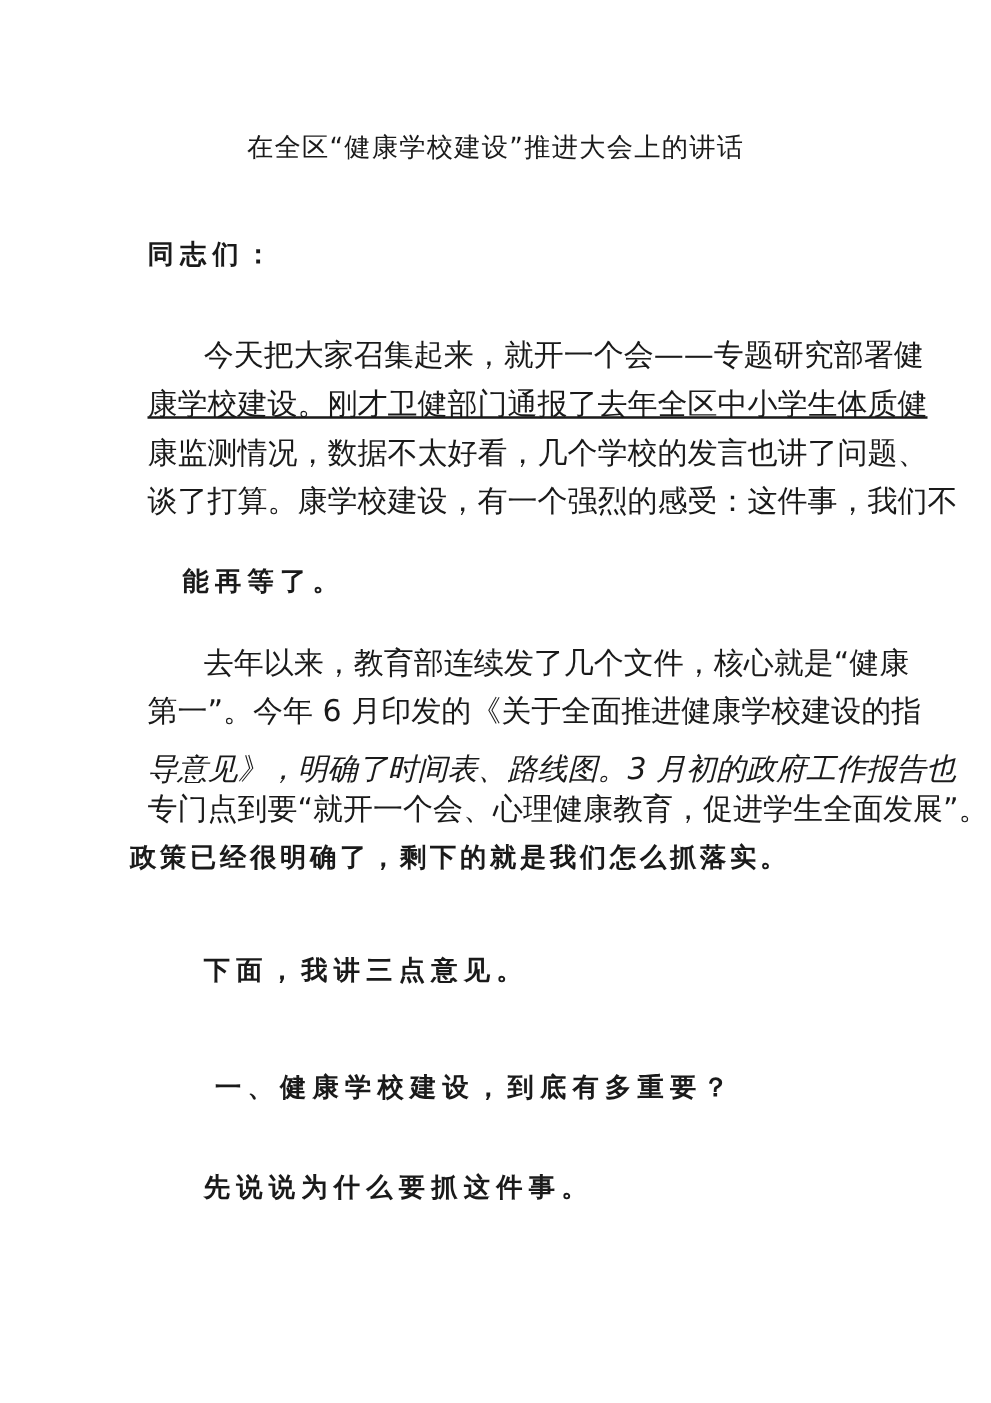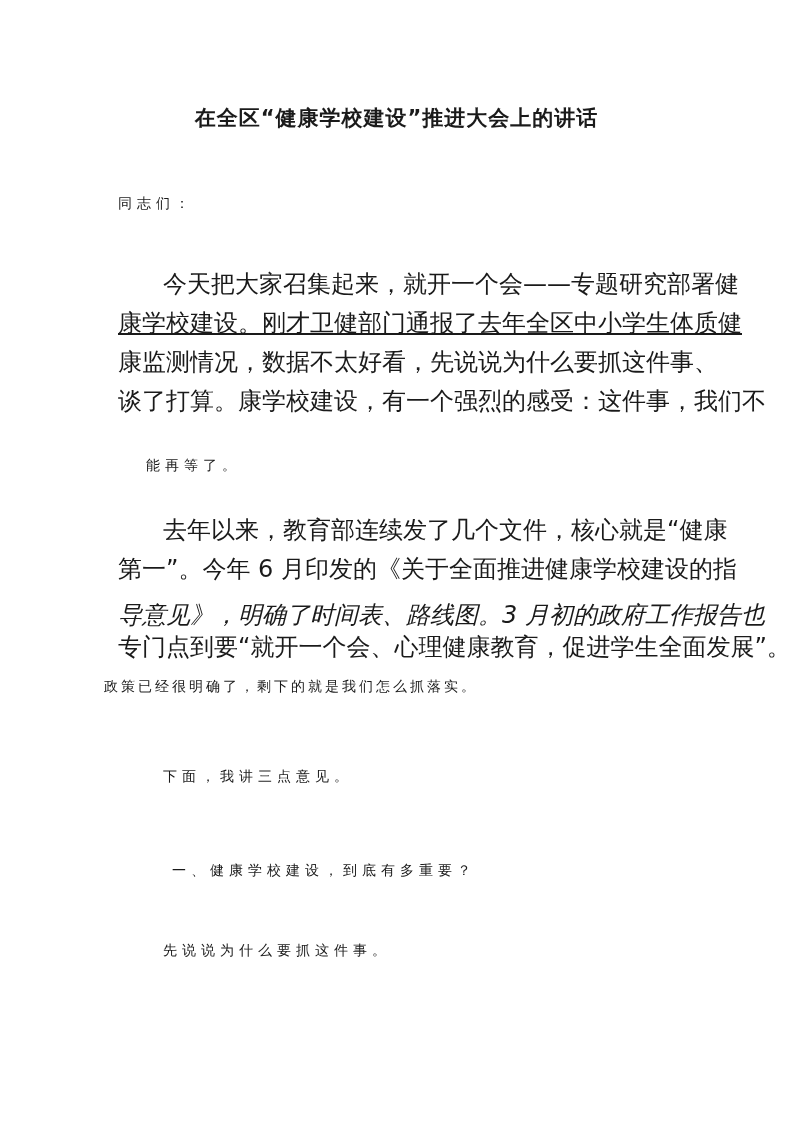--- a/index.html
+++ b/index.html
@@ -1,35 +1,35 @@
 <!DOCTYPE html>
 <html><head>
 <meta charset="utf-8">
 <style>
   html, body { margin: 0; padding: 0; background: #ffffff; }
   body { width: 793px; height: 1122px; position: relative; overflow: hidden;
          font-family: "DejaVu Sans", "Liberation Sans", sans-serif; color: #1a1a1a; }
   .title { position: absolute; top: 104px; left: 0; width: 793px; text-align: center;
-           font-size: 21px; letter-spacing: 1px; font-weight: bold; }
+           font-size: 21px; letter-spacing: 1px; }
   .line { position: absolute; left: 118px; width: 562px; font-size: 24px;
           white-space: nowrap; text-align: justify; text-align-last: justify; line-height: 26px; }
-  .plain { position: absolute; font-size: 14px; white-space: nowrap; line-height: 26px; letter-spacing: 5px; }
+  .plain { position: absolute; font-size: 21px; white-space: nowrap; line-height: 26px; letter-spacing: 5px; font-weight: bold; }
 </style>
 </head>
 <body>
 
 <div>
   <div class="title">在全区“健康学校建设”推进大会上的讲话</div>
 
   <div class="plain" style="top:190px; left:118px;">同志们：</div>
 
   <div>
     <div class="line" style="top:271px; left:163px; width:517px;">今天把大家召集起来，就开一个会——专题研究部署健</div>
     <div class="line" style="top:310px;text-decoration:underline;">康学校建设。刚才卫健部门通报了去年全区中小学生体质健</div>
-    <div class="line" style="top:349px;">康监测情况，数据不太好看，先说说为什么要抓这件事、</div>
+    <div class="line" style="top:349px;">康监测情况，数据不太好看，几个学校的发言也讲了问题、</div>
     <div class="line" style="top:388px;">谈了打算。康学校建设，有一个强烈的感受：这件事，我们不</div>
     <div class="plain" style="top:452px; left:118px;margin-left:28px;">能再等了。</div>
   </div>
 
   <div>
     <div class="line" style="top:517px; left:163px; width:517px;">去年以来，教育部连续发了几个文件，核心就是“健康</div>
     <div class="line" style="top:556px;">第一”。今年 6 月印发的《关于全面推进健康学校建设的指</div>
     <div class="line" style="top:602px;font-style:italic;">导意见》，明确了时间表、路线图。3 月初的政府工作报告也</div>
     <div class="line" style="top:634px;">专门点到要“就开一个会、心理健康教育，促进学生全面发展”。</div>
     <div class="plain" style="top:673px; left:104px; letter-spacing:3px;">政策已经很明确了，剩下的就是我们怎么抓落实。</div>

